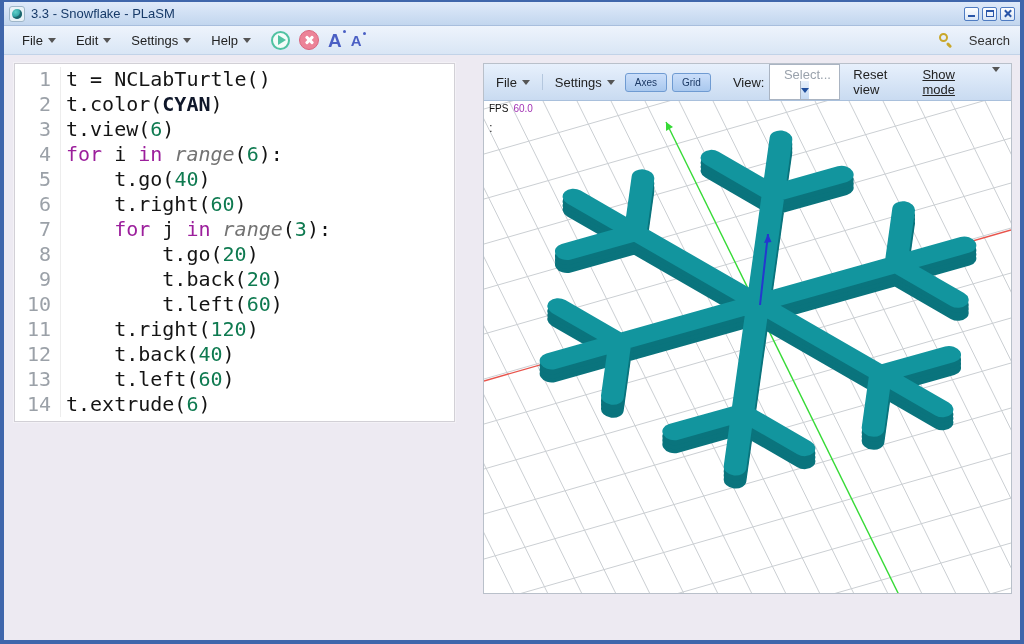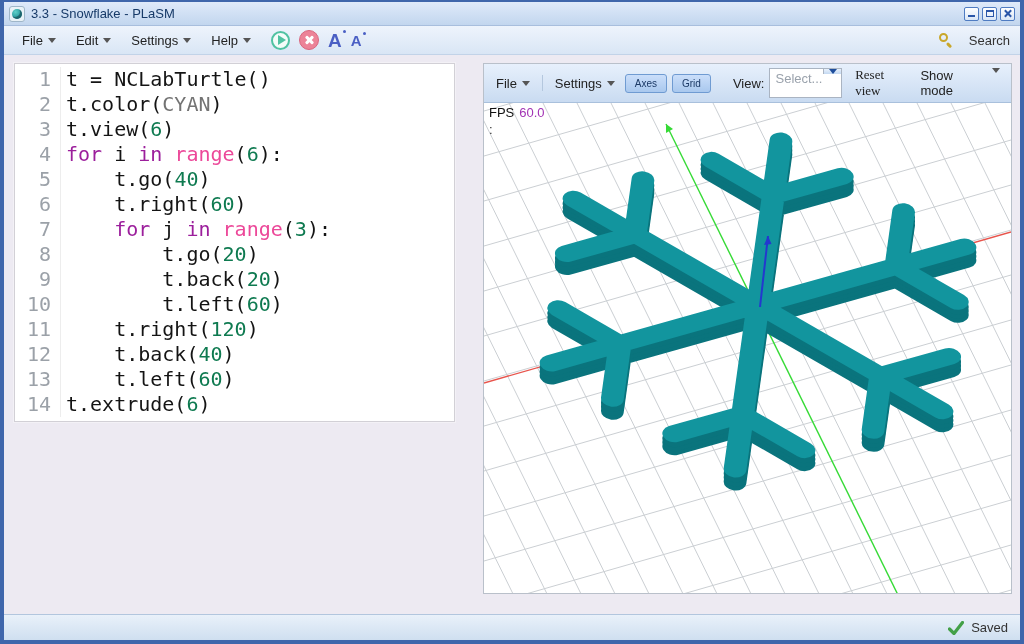--- a/index.html
+++ b/index.html
@@ -55,42 +55,42 @@
   
   .content{flex:1;display:flex;background:#edeaf2;min-height:0;}
   .left-pane{flex:0 0 455px;padding:8px 0 0 10px;}
   .editor{width:441px;background:#fff;border:1px solid #d2d0d6;box-shadow:0 0 0 1px #f3f1f6;
     font-family:"DejaVu Sans Mono","Liberation Mono",monospace;font-size:20px;line-height:25px;
     padding:3px 0 4px 0;}
   .code-line{display:flex;white-space:pre;}
   .code-line .gutter{flex:0 0 46px;text-align:right;padding-right:9px;color:#9ba1a8;
     border-right:1px solid #ededed;}
   .code-line .code{padding-left:5px;color:#141414;}
-  .tk-p{color:#141414;} .tk-k{color:#9c1f9c;} .tk-b{color:#ec4899;}
-  .tk-n{color:#0e7a50;} .tk-v{color:#737373;}
+  .tk-p{color:#141414;} .tk-k{color:#9c1f9c;} .tk-b{color:#737373;font-style:italic;}
+  .tk-n{color:#0e7a50;} .tk-v{color:#0f172a;font-weight:bold;}
   .right-pane{flex:1;padding:8px 8px 0 24px;min-width:0;}
   .viewer{width:529px;height:531px;background:#fff;border:1px solid #b9c0ca;
     display:flex;flex-direction:column;}
   .viewer-toolbar{flex:0 0 28px;display:flex;align-items:center;gap:5px;padding:0 7px;
     background:linear-gradient(#e7f0fc,#c9dbf1);border-bottom:1px solid #a9c0dc;font-size:13px;color:#222;}
   .vt-menu{display:flex;align-items:center;gap:5px;padding:3px 5px;}
   .vt-sep{width:1px;height:16px;background:#b4c7de;margin:0 2px;}
   .toggle-btn{padding:3px 9px;font-size:10px;color:#1c3a66;border:1px solid #6f9bd2;border-radius:3px;
     background:linear-gradient(#cadefa,#a9c8ee);}
   .view-label{margin-left:17px;}
-  .combo{display:flex;width:86px;height:30px;border:1px solid #aab4c2;background:#fff;align-items:flex-start;}
+  .combo{display:flex;width:86px;height:36px;border:1px solid #aab4c2;background:#fff;align-items:center;flex-direction:column;}
   .combo .combo-text{flex:1;font-size:13px;color:#9aa2ac;padding:2px 0 0 5px;overflow:hidden;}
   .combo .combo-btn{flex:0 0 18px;background:linear-gradient(#e8f1fc,#c4d9f2);border-left:1px solid #aab4c2;
     display:flex;align-items:center;justify-content:center;}
   .combo .combo-btn .caret{border-top-color:#1f4e9c;}
-  .vt-plain{padding:3px 8px;font-family:Liberation Serif, serif;}
-  .vt-right{margin-left:auto;display:flex;align-items:flex-start;gap:18px;padding:3px 4px;}
+  .vt-plain{padding:3px 8px;}
+  .vt-right{margin-left:auto;display:flex;align-items:flex-start;gap:18px;padding:3px 4px;text-decoration:underline;}
   .canvas-wrap{position:relative;flex:1;overflow:hidden;background:#fff;cursor:grab;}
   .canvas-wrap svg{position:absolute;inset:0;}
-  .fps{position:absolute;left:5px;top:2px;font-size:13px;color:#111;}
+  .fps{position:absolute;left:5px;top:2px;font-size:10px;color:#111;}
   .fps .val{color:#a232b4;margin-left:5px;}
   .fps-sub{position:absolute;left:5px;top:19px;font-size:13px;color:#333;}
   .start-btn{position:absolute;top:11px;right:4px;width:80px;height:33px;border:1px solid #c6c6c6;
     border-radius:4px;background:linear-gradient(#ffffff,#e3e3e3);font-size:13px;color:#333;
     font-family:"Liberation Sans",sans-serif;box-shadow:2px 5px 6px rgba(0,0,0,.14);}
   .start-btn:after{content:"";position:absolute;right:-4px;top:8px;width:80px;height:33px;z-index:-1;
     background:#f2f2f2;border:1px solid #d8d8d8;border-radius:4px;}
   
   .statusbar{flex:0 0 26px;margin-top:0;display:flex;align-items:center;justify-content:flex-end;
     gap:7px;padding:0 12px;background:linear-gradient(#e9f1fa,#cfdff0);border-top:1px solid #b2c6de;
@@ -260,19 +260,13 @@
             </svg>
           <div class="fps">
             <span>FPS</span><span class="val">60.0</span>
           </div>
           <div class="fps-sub">:</div>
         </div>
       </div>
     </div>
   </div>
 
-  <div class="statusbar">
-    <svg width="16" height="14" viewBox="0 0 16 14">
-      <path d="M1.5 8 L6 12.5 L14.5 1.5" fill="none" stroke="#43a047" stroke-width="3.2" stroke-linecap="round" stroke-linejoin="round"></path>
-    </svg>
-    <span>Saved</span>
-  </div>
 </div>
 
 </body></html>

